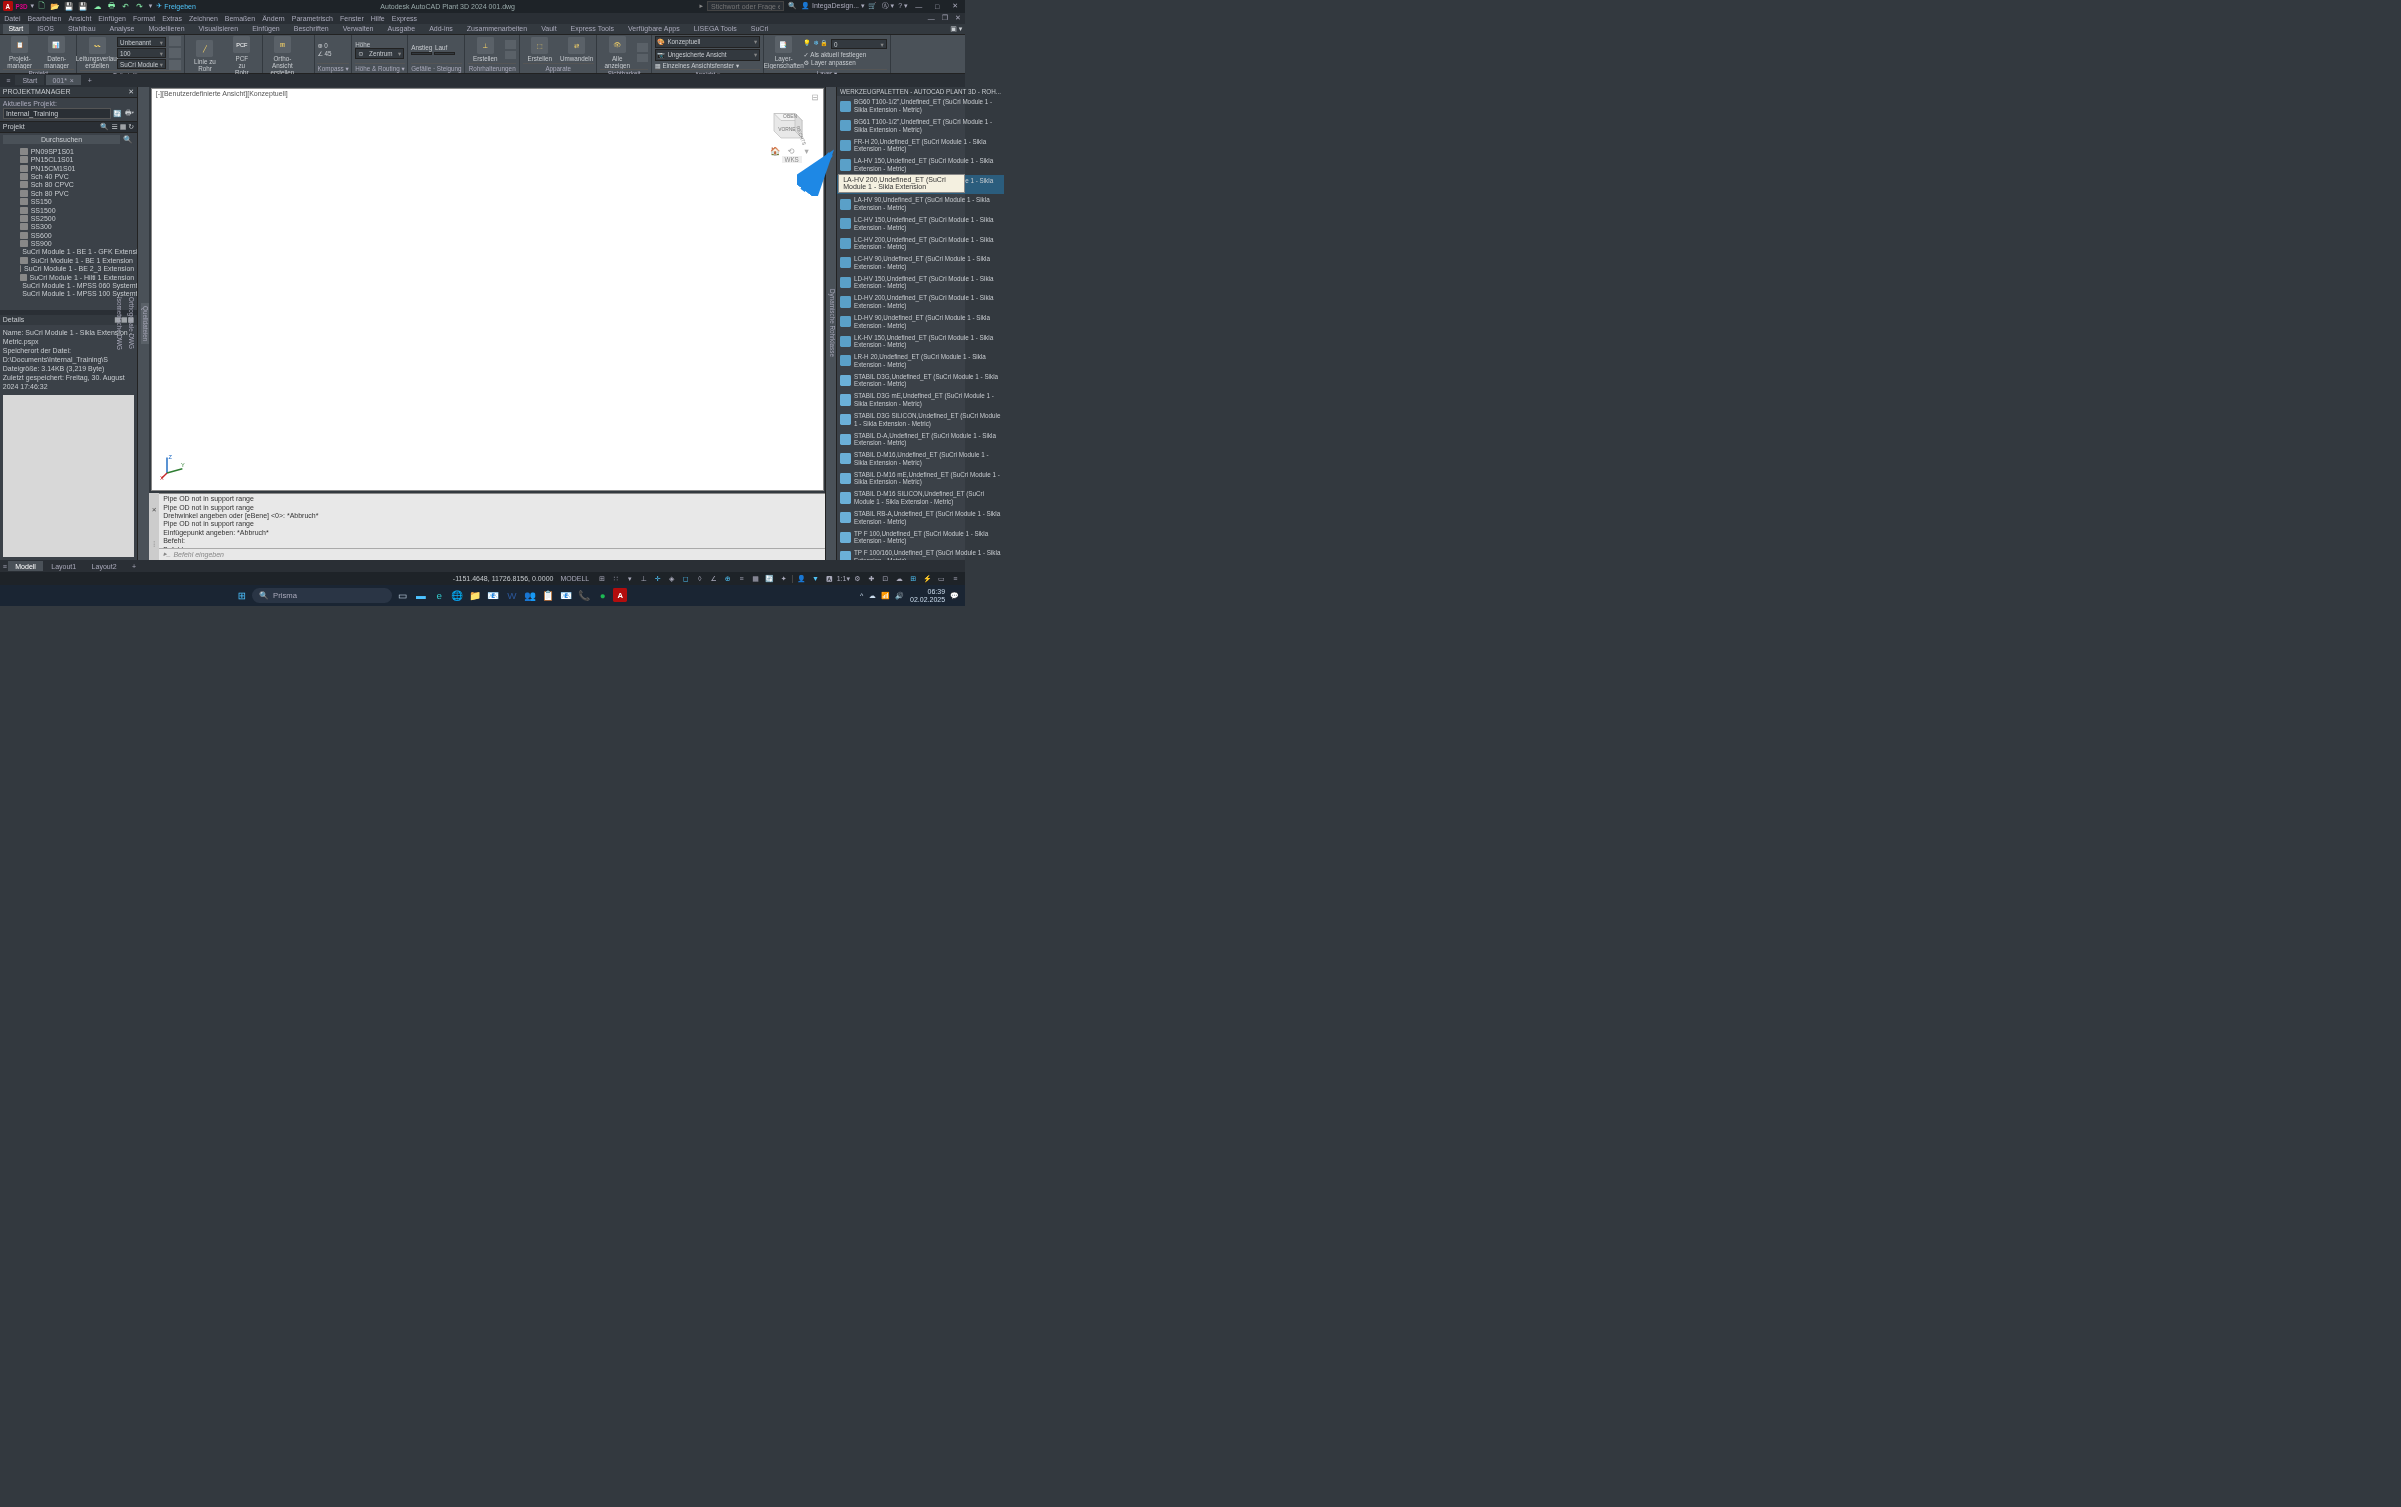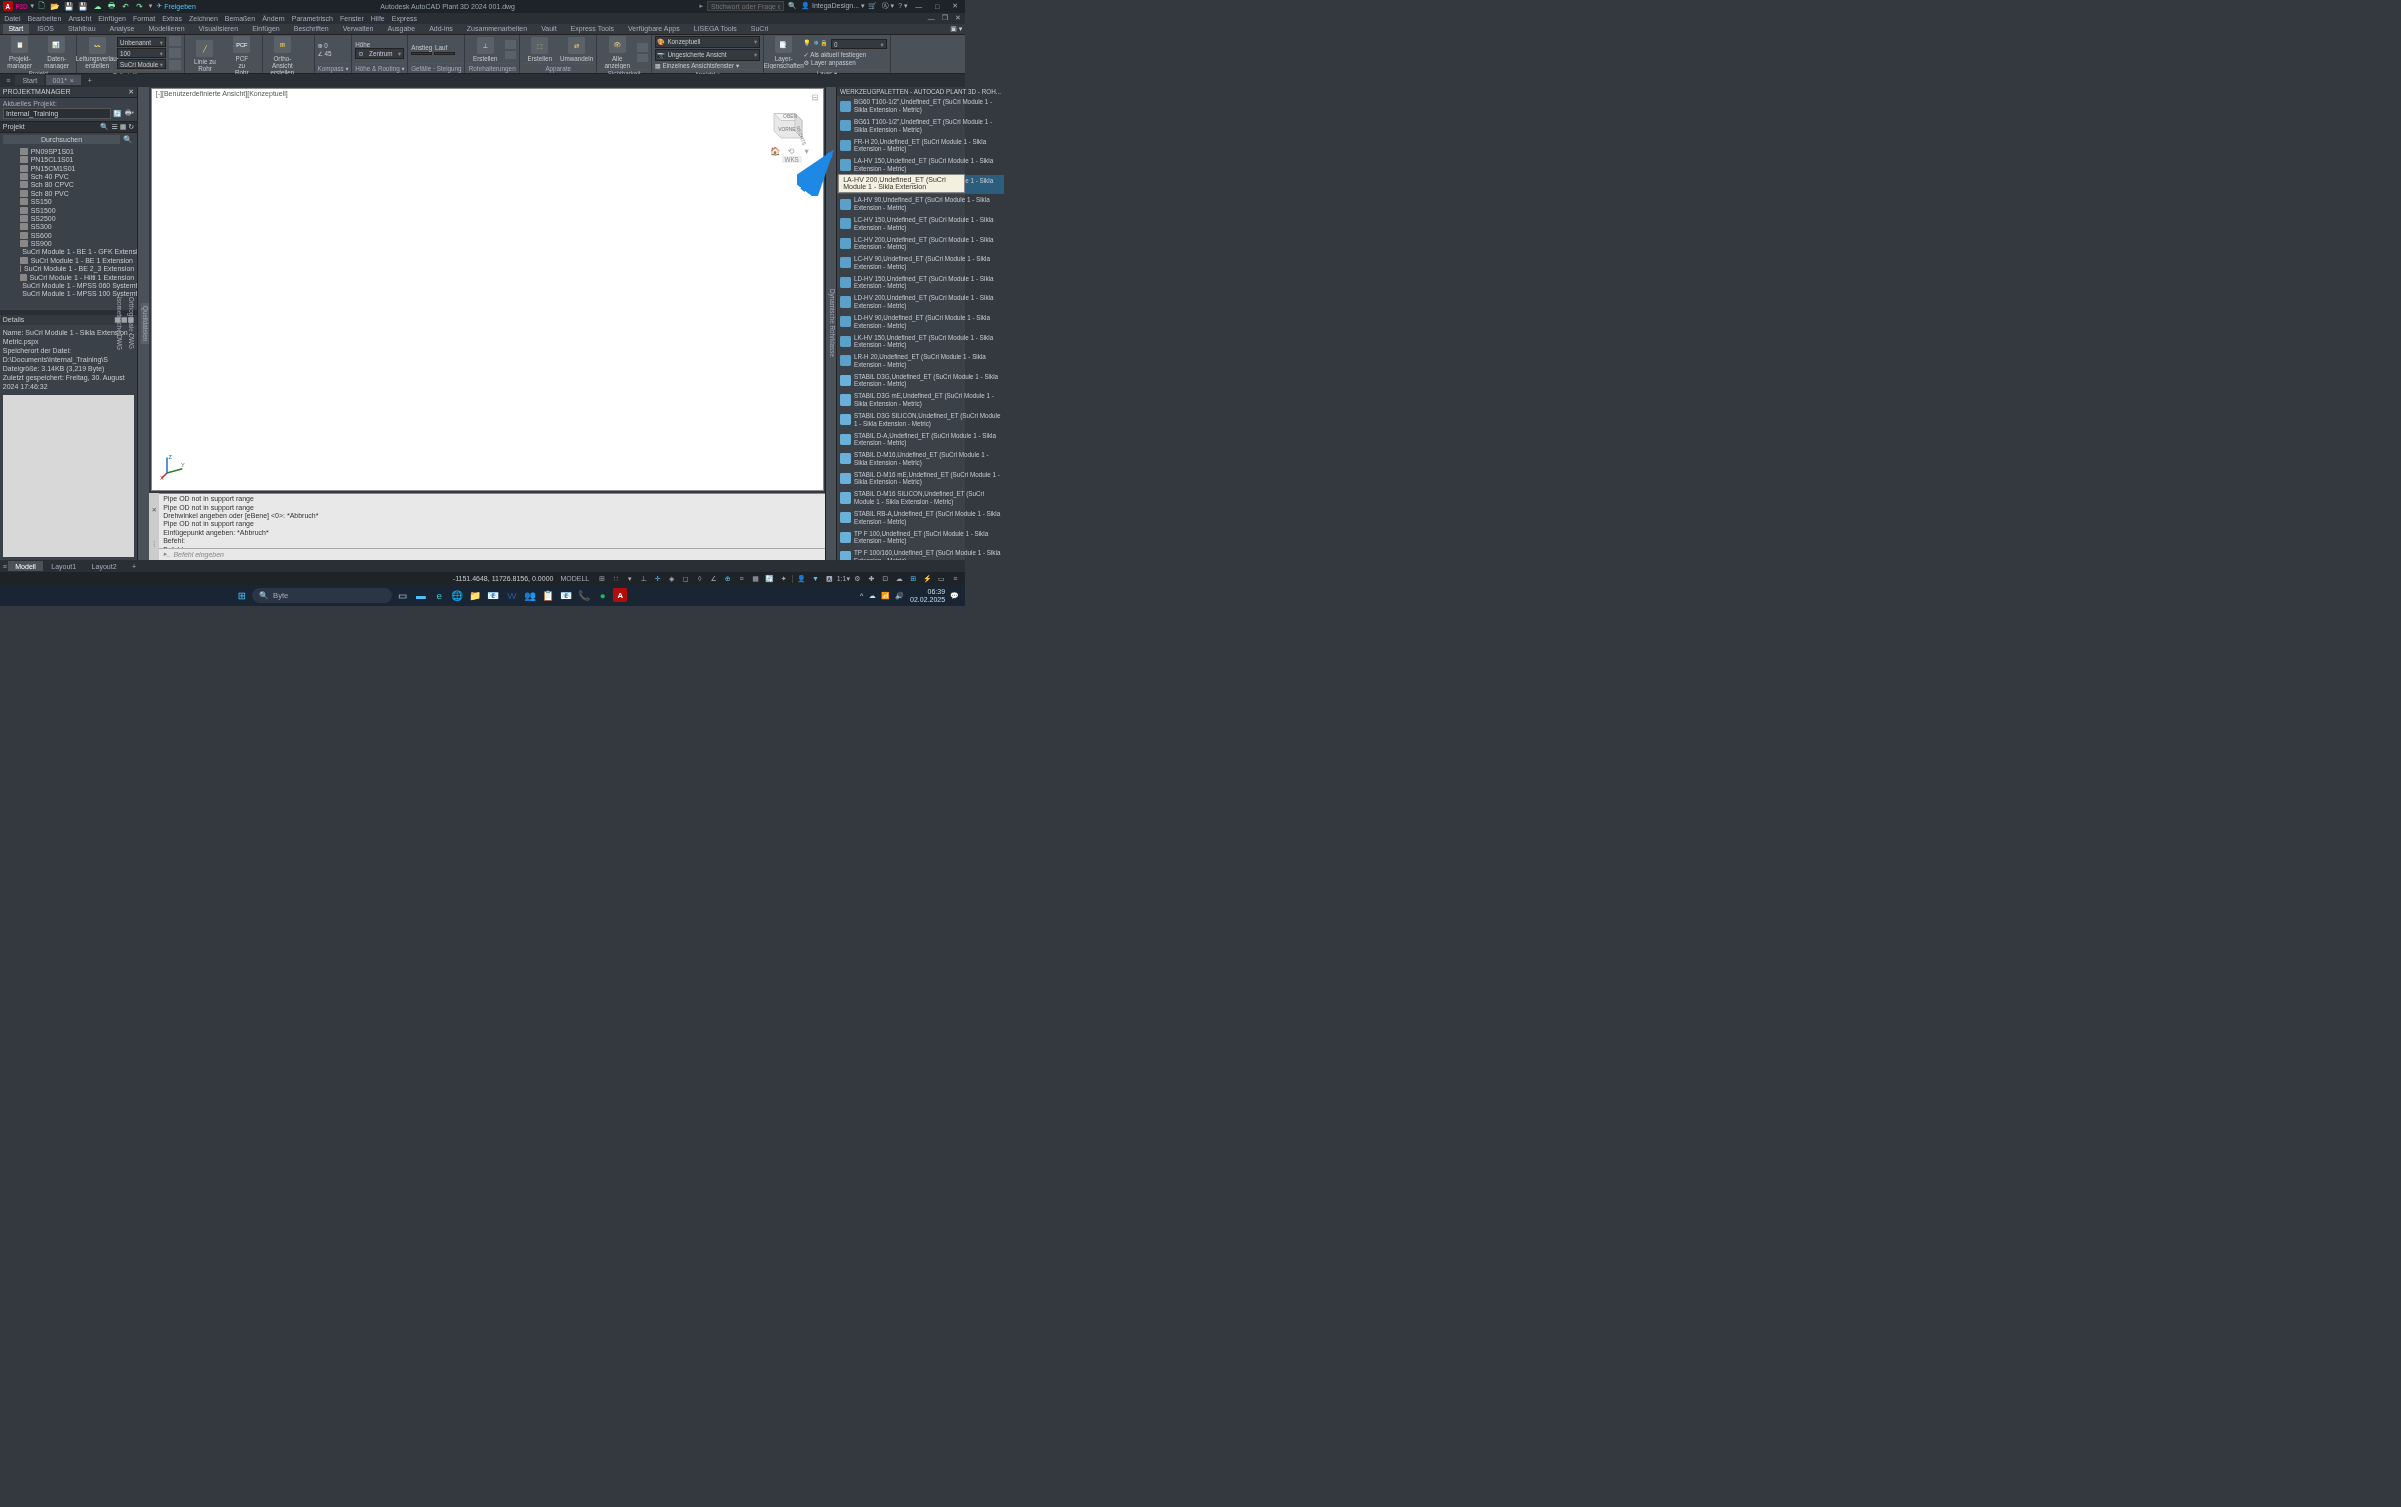--- a/index.html
+++ b/index.html
@@ -724,21 +724,21 @@
         <span class="sb">≡</span>
       </div>
     </div>
   </div>
 
   <div class="taskbar">
     <div class="center">
       <span class="tico" style="color:#4cc2ff">⊞</span>
       <div class="search">
           <span>🔍</span>
-          <span>Byte</span>
+          <span>Prisma</span>
         </div>
       <span class="tico">▭</span>
       <span class="tico" style="color:#4cc2ff">▬</span>
       <span class="tico" style="color:#3cc">e</span>
       <span class="tico">🌐</span>
       <span class="tico" style="color:#ffd966">📁</span>
       <span class="tico">📧</span>
       <span class="tico" style="color:#2b579a">W</span>
       <span class="tico" style="color:#6264a7">👥</span>
       <span class="tico">📋</span>

